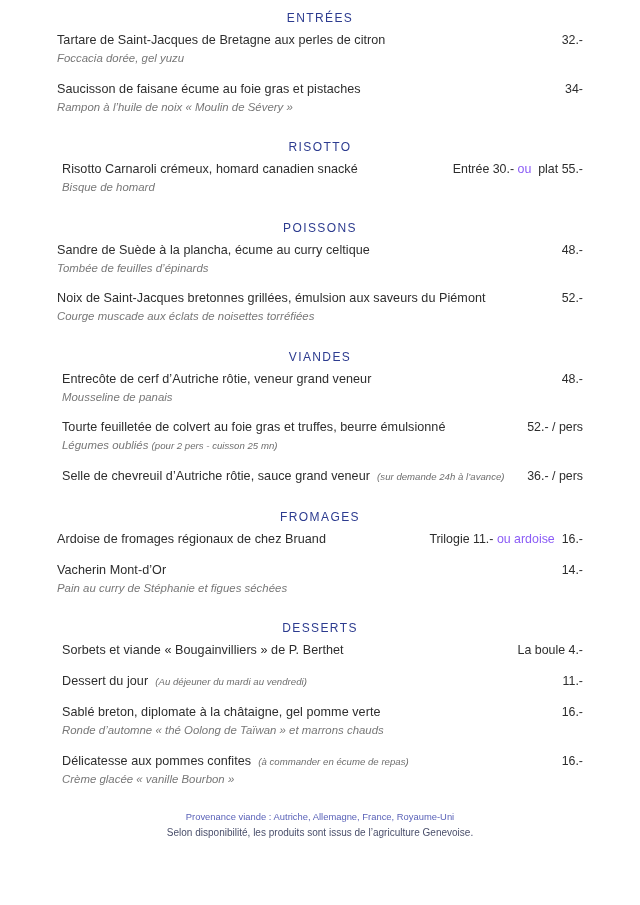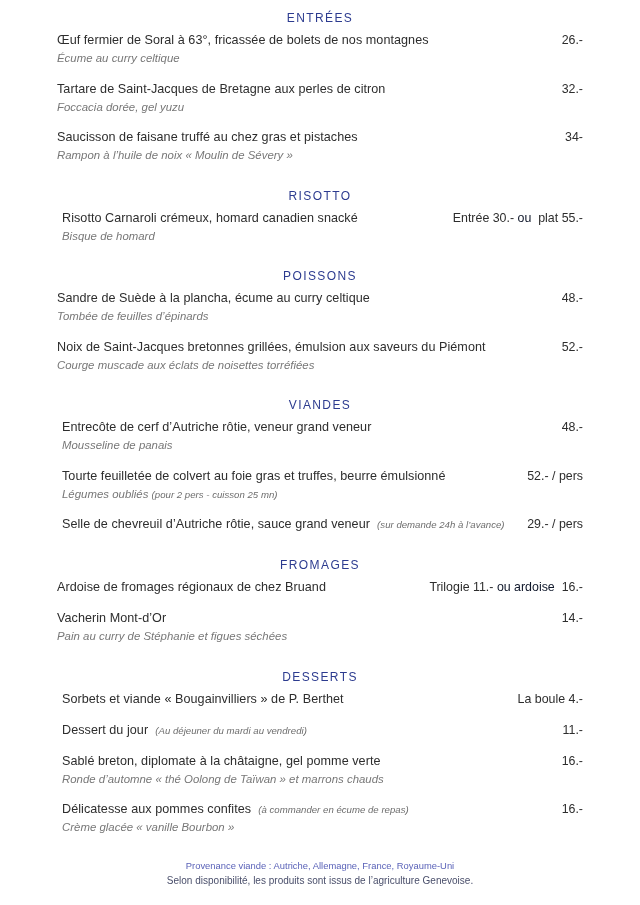--- a/index.html
+++ b/index.html
@@ -62,21 +62,21 @@
     letter-spacing: 0.02px;
   }
   .item-price {
     font-size: 12.4px;
     color: #2d2d2d;
     white-space: nowrap;
     flex: 0 0 auto;
     text-align: right;
   }
   .item-price .alt {
-    color: #0f172a;
+    color: #8b5cf6;
     text-align: center;
   }
   .item-desc {
     font-size: 11.4px;
     font-style: italic;
     color: #777777;
     line-height: 1.45;
     letter-spacing: 0.02px;
     margin-top: 1px;
   }
@@ -108,35 +108,28 @@
 </head>
 <body>
 
 <div class="menu-page">
   <div id="sections-root">
       <div class="section">
         <div class="section-heading">Entrées</div>
         <div class="items">
           <div class="item">
             <div class="item-line">
-              <div class="item-name"><span>Œuf fermier de Soral à 63°, fricassée de bolets de nos montagnes</span></div>
-              <div class="item-price"><span>26.-</span></div>
-            </div>
-            <div class="item-desc"><span>Écume au curry celtique</span></div>
-          </div>
-          <div class="item">
-            <div class="item-line">
               <div class="item-name"><span>Tartare de Saint-Jacques de Bretagne aux perles de citron</span></div>
               <div class="item-price"><span>32.-</span></div>
             </div>
             <div class="item-desc"><span>Foccacia dorée, gel yuzu</span></div>
           </div>
           <div class="item">
             <div class="item-line">
-              <div class="item-name"><span>Saucisson de faisane truffé au chez gras et pistaches</span></div>
+              <div class="item-name"><span>Saucisson de faisane écume au foie gras et pistaches</span></div>
               <div class="item-price"><span>34-</span></div>
             </div>
             <div class="item-desc"><span>Rampon à l’huile de noix « Moulin de Sévery »</span></div>
           </div>
         </div>
       </div>
       <div class="section">
         <div class="section-heading">Risotto</div>
         <div class="items indented">
           <div class="item">
@@ -180,21 +173,21 @@
           <div class="item">
             <div class="item-line">
               <div class="item-name"><span>Tourte feuilletée de colvert au foie gras et truffes, beurre émulsionné</span></div>
               <div class="item-price"><span>52.- / pers</span></div>
             </div>
             <div class="item-desc"><span>Légumes oubliés</span>&nbsp;<span class="tiny">(pour 2 pers - cuisson 25 mn)</span></div>
           </div>
           <div class="item">
             <div class="item-line">
               <div class="item-name"><span>Selle de chevreuil d’Autriche rôtie, sauce grand veneur</span>&nbsp;&nbsp;<span class="item-note">(sur demande 24h à l’avance)</span></div>
-              <div class="item-price"><span>29.- / pers</span></div>
+              <div class="item-price"><span>36.- / pers</span></div>
             </div>
           </div>
         </div>
       </div>
       <div class="section">
         <div class="section-heading">Fromages</div>
         <div class="items">
           <div class="item">
             <div class="item-line">
               <div class="item-name"><span>Ardoise de fromages régionaux de chez Bruand</span></div>

